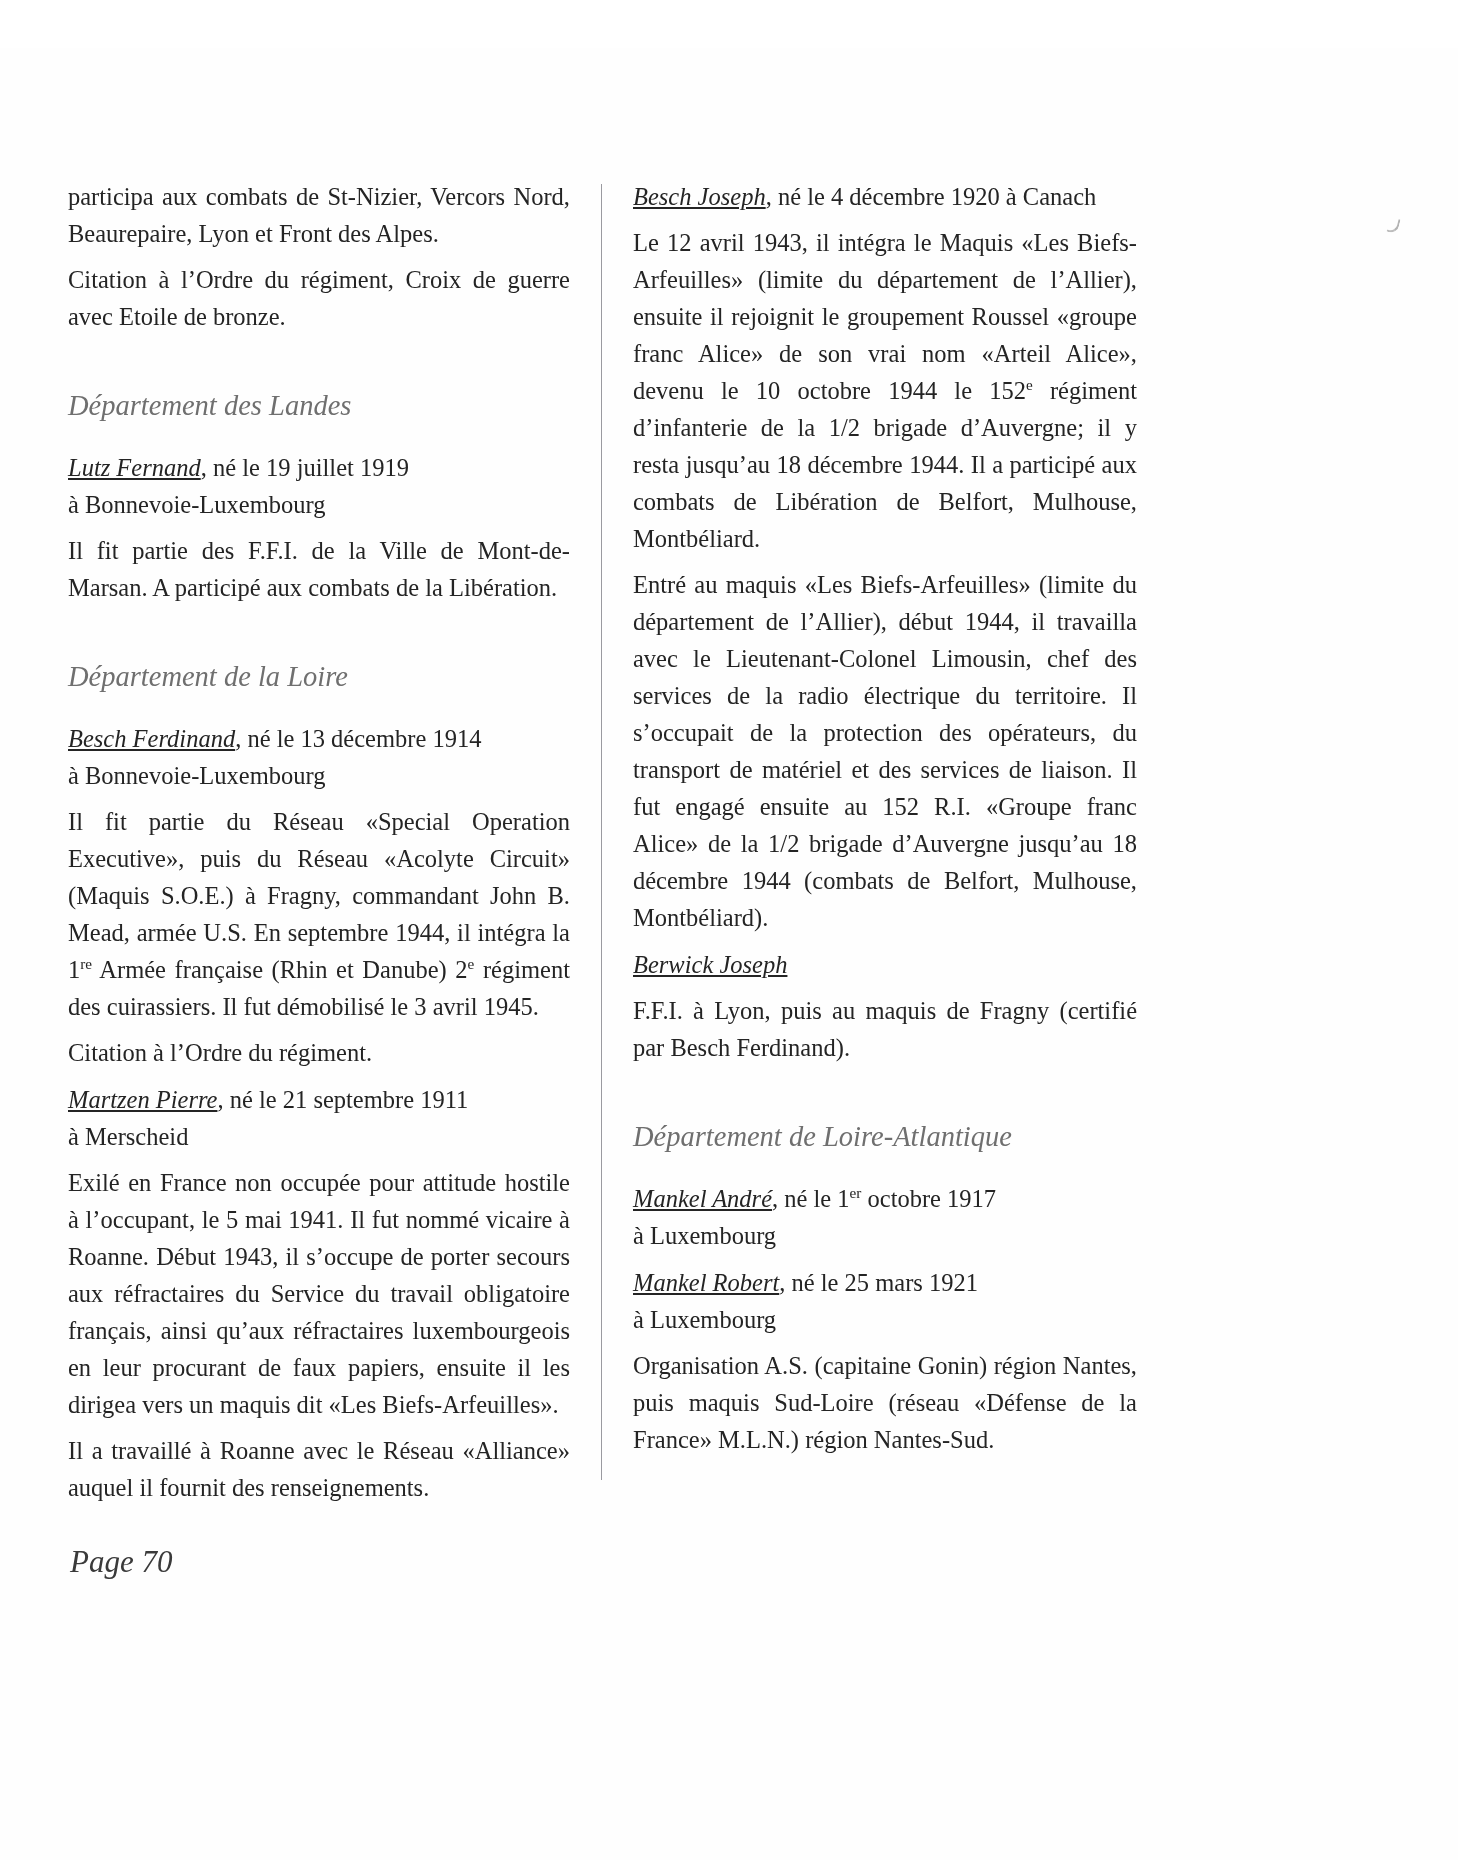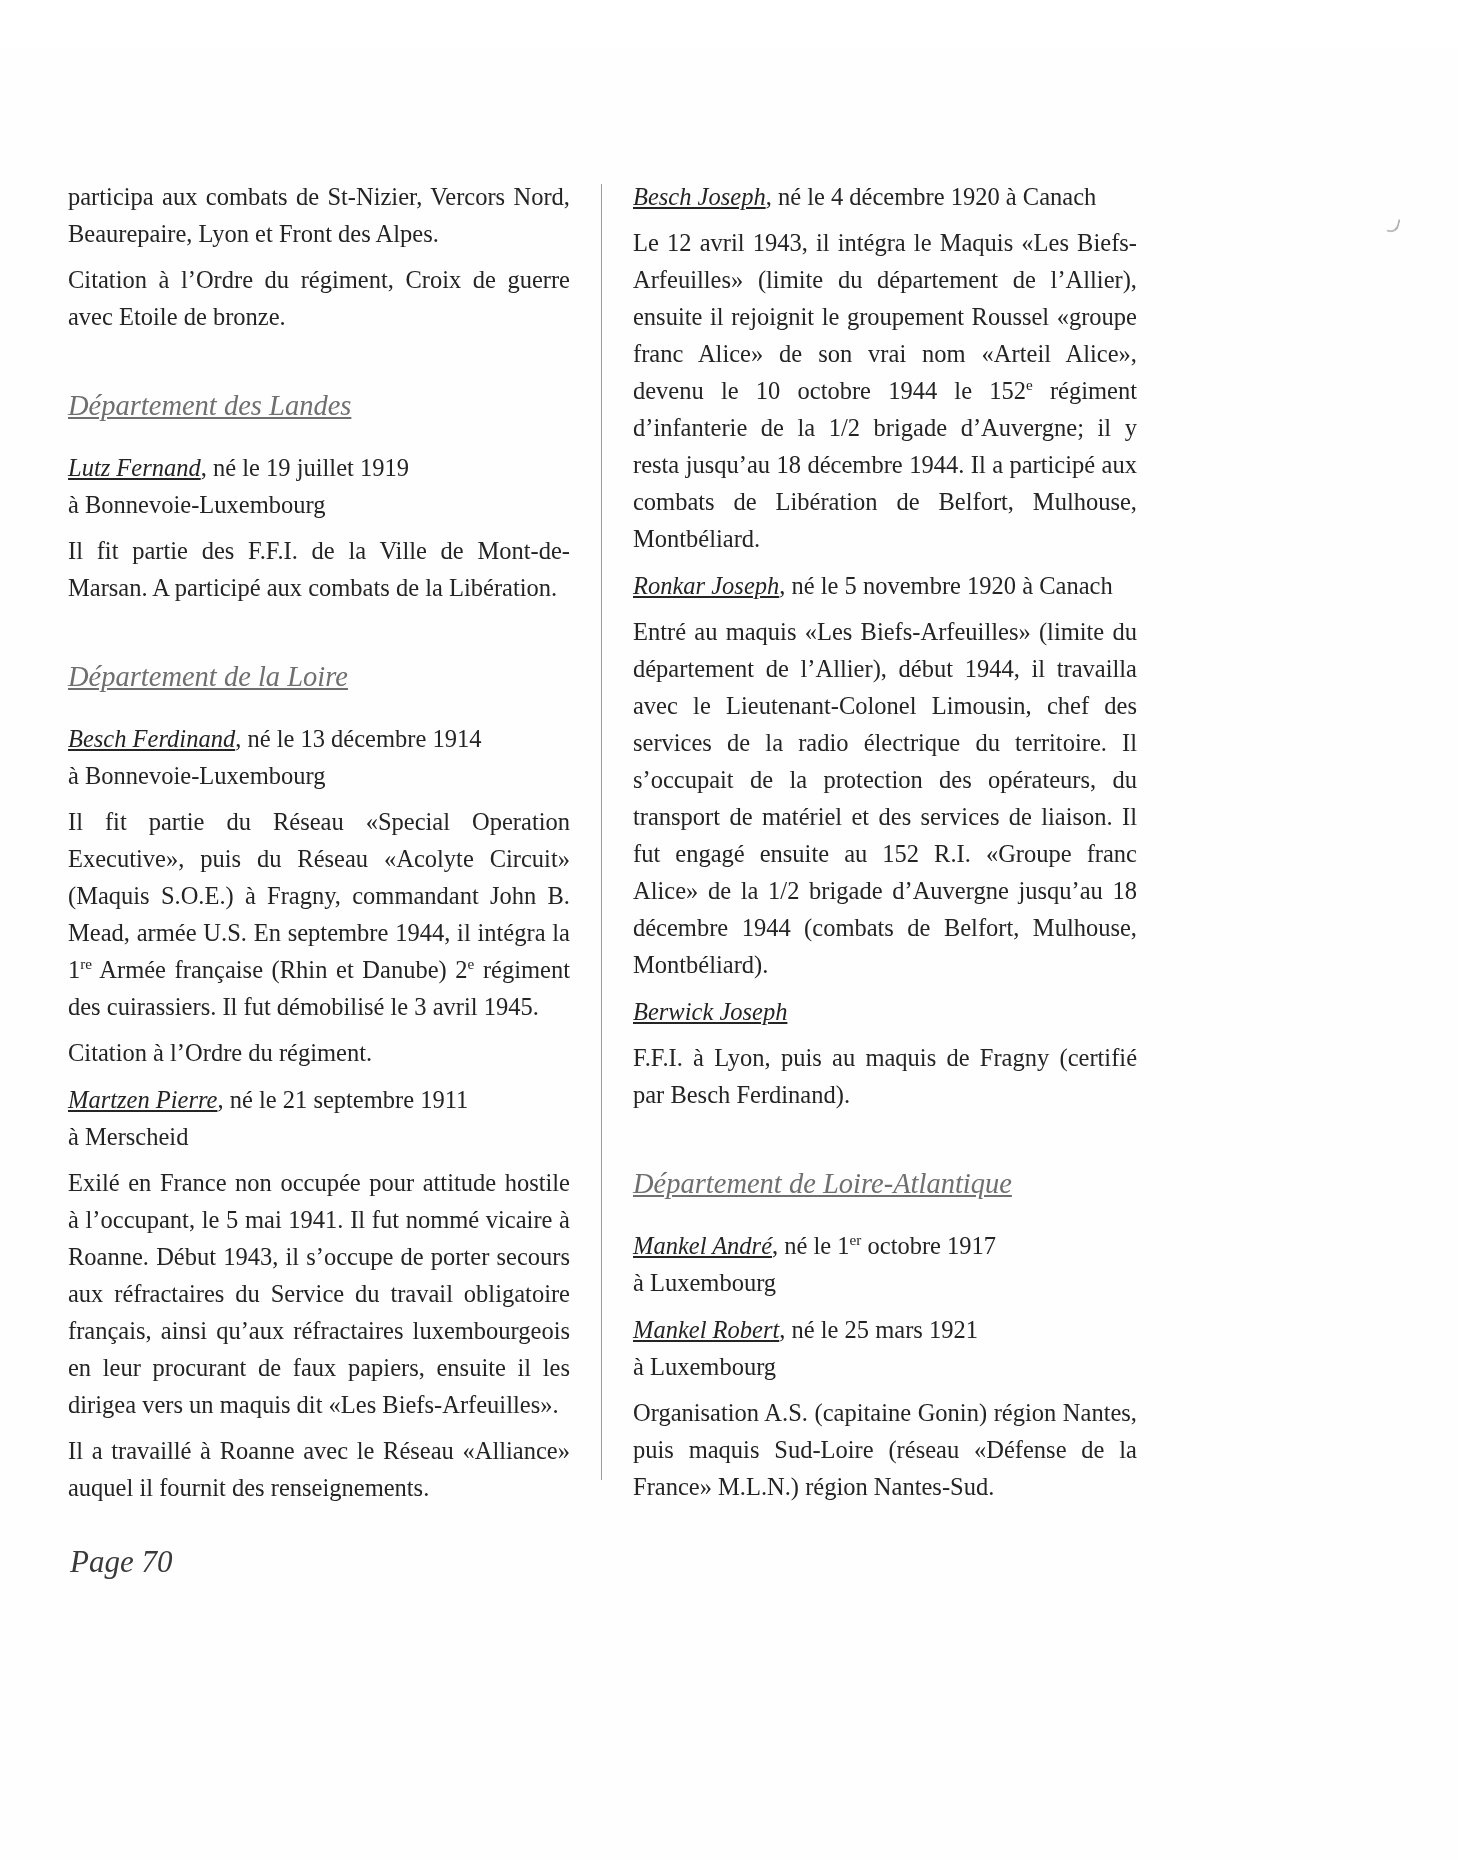--- a/index.html
+++ b/index.html
@@ -17,21 +17,20 @@
   #col-right{left:633px;width:504px;}
   .block{font-size:24.5px;line-height:37px;}
   .para{text-align:justify;margin:0 0 9px;}
   .entry{margin:10px 0 9px;}
   .heading{
     font-style:italic;
     color:#6f6f6f;
     font-size:28.5px;
     line-height:34px;
     margin:54px 0 26px;
-    text-decoration:underline;
   }
   .block:first-child{margin-top:0;}
   .it{font-style:italic;text-decoration:underline;}
   .sup{vertical-align:super;font-size:0.62em;line-height:0;}
   .divider{
     position:absolute;left:601px;top:136px;
     width:1px;height:1296px;background:#9a9aa0;
   }
   .footer{
     position:absolute;left:70px;top:1496px;
@@ -74,21 +73,20 @@
       <div class="block para"><span>Il fit partie du Réseau «Special Operation Executive», puis du Réseau «Acolyte Circuit» (Maquis S.O.E.) à Fragny, commandant John B. Mead, armée U.S. En septembre 1944, il intégra la 1</span><span class="sup">re</span><span> Armée française (Rhin et Danube) 2</span><span class="sup">e</span><span> régiment des cuirassiers. Il fut démobilisé le 3 avril 1945.</span></div>
       <div class="block para"><span>Citation à l’Ordre du régiment.</span></div>
       <div class="block entry"><span class="it">Martzen Pierre</span><span>, né le 21 septembre 1911</span><br><span>à Merscheid</span></div>
       <div class="block para"><span>Exilé en France non occupée pour attitude hostile à l’occupant, le 5 mai 1941. Il fut nommé vicaire à Roanne. Début 1943, il s’occupe de porter secours aux réfractaires du Service du travail obligatoire français, ainsi qu’aux réfractaires luxembourgeois en leur procurant de faux papiers, ensuite il les dirigea vers un maquis dit «Les Biefs-Arfeuilles».</span></div>
       <div class="block para"><span>Il a travaillé à Roanne avec le Réseau «Alliance» auquel il fournit des renseignements.</span></div>
     </div>
   <div class="divider"></div>
   <div class="col" id="col-right">
       <div class="block entry"><span class="it">Besch Joseph</span><span>, né le 4 décembre 1920 à Canach</span></div>
       <div class="block para"><span>Le 12 avril 1943, il intégra le Maquis «Les Biefs-Arfeuilles» (limite du département de l’Allier), ensuite il rejoignit le groupement Roussel «groupe franc Alice» de son vrai nom «Arteil Alice», devenu le 10 octobre 1944 le 152</span><span class="sup">e</span><span> régiment d’infanterie de la 1/2 brigade d’Auvergne; il y resta jusqu’au 18 décembre 1944. Il a participé aux combats de Libération de Belfort, Mulhouse, Montbéliard.</span></div>
-      <div class="block entry"><span class="it">Ronkar Joseph</span><span>, né le 5 novembre 1920 à Canach</span></div>
       <div class="block para"><span>Entré au maquis «Les Biefs-Arfeuilles» (limite du département de l’Allier), début 1944, il travailla avec le Lieutenant-Colonel Limousin, chef des services de la radio électrique du territoire. Il s’occupait de la protection des opérateurs, du transport de matériel et des services de liaison. Il fut engagé ensuite au 152 R.I. «Groupe franc Alice» de la 1/2 brigade d’Auvergne jusqu’au 18 décembre 1944 (combats de Belfort, Mulhouse, Montbéliard).</span></div>
       <div class="block entry"><span class="it">Berwick Joseph</span></div>
       <div class="block para"><span>F.F.I. à Lyon, puis au maquis de Fragny (certifié par Besch Ferdinand).</span></div>
       <div class="block heading">Département de Loire-Atlantique</div>
       <div class="block entry"><span class="it">Mankel André</span><span>, né le 1</span><span class="sup">er</span><span> octobre 1917</span><br><span>à Luxembourg</span></div>
       <div class="block entry"><span class="it">Mankel Robert</span><span>, né le 25 mars 1921</span><br><span>à Luxembourg</span></div>
       <div class="block para"><span>Organisation A.S. (capitaine Gonin) région Nantes, puis maquis Sud-Loire (réseau «Défense de la France» M.L.N.) région Nantes-Sud.</span></div>
     </div>
 
   <div class="footer">Page 70</div>

